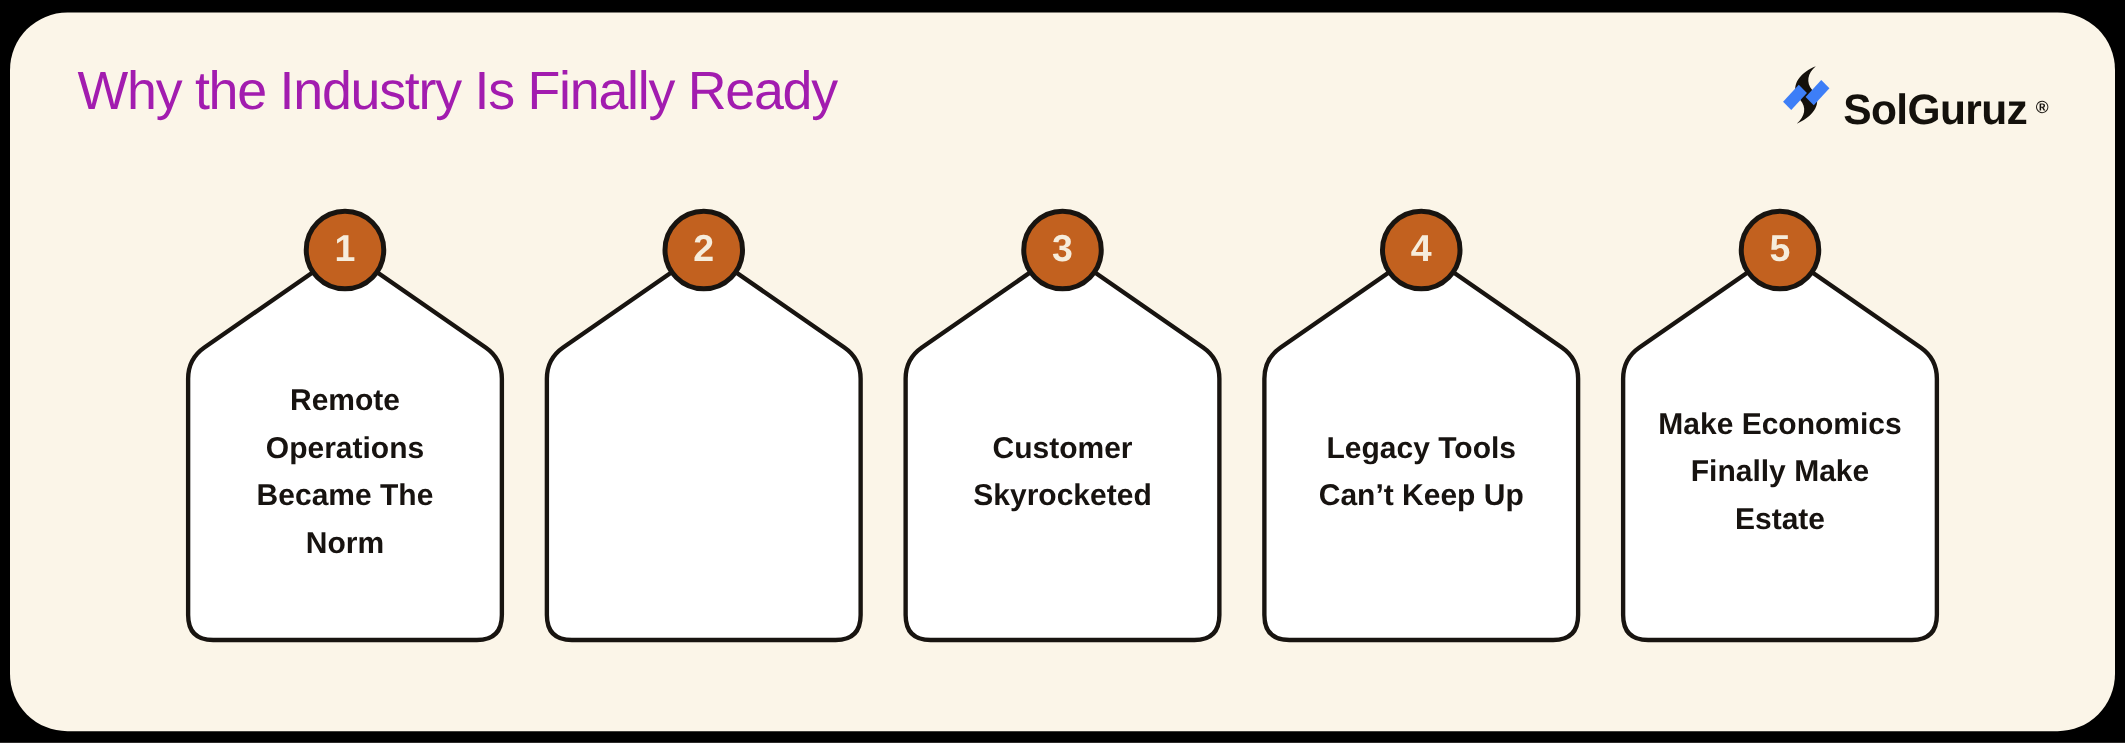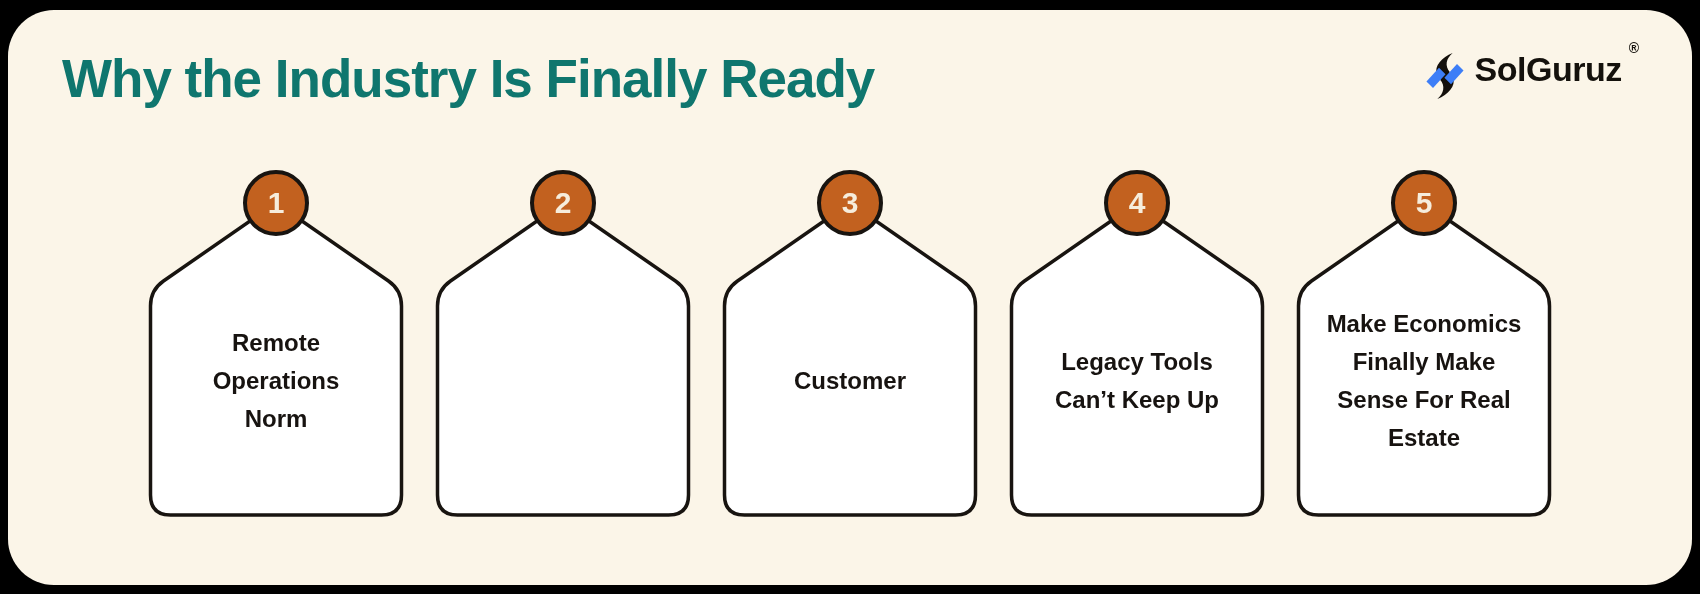--- a/index.html
+++ b/index.html
@@ -24,29 +24,29 @@
     background: #FBF5E8;
     border-radius: 46px;
   }
   .header {
     display: flex;
     justify-content: space-between;
     align-items: flex-start;
     padding: 40px 54px 0 54px;
   }
   .title {
-    font-size: 53px;
-    font-weight: 700;
+    font-size: 43px;
+    font-weight: 400;
     letter-spacing: -1px;
-    color: #0f766e;
+    color: #a21caf;
     line-height: 1.1;
   }
   .logo {
     display: flex;
-    align-items: flex-start;
+    align-items: flex-end;
     gap: 6px;
     margin-top: 2px;
   }
   .logo-text {
     font-size: 34px;
     font-weight: bold;
     letter-spacing: -0.5px;
     color: #14110C;
     line-height: 1;
   }
@@ -149,20 +149,21 @@
       <div class="card">
         <svg class="house" viewBox="0 0 256 320">
           <path d="M128 2 L15.5 80 Q2.5 89 2.5 105 L2.5 294 Q2.5 314 22.5 314 L233.5 314 Q253.5 314 253.5 294 L253.5 105 Q253.5 89 240.5 80 Z" fill="#FFFFFF" stroke="#181410" stroke-width="3.5" stroke-linejoin="round"></path>
         </svg>
         <div class="badge">
           <span class="badge-num">1</span>
         </div>
         <div class="card-text">
           <div class="card-line">Remote</div>
           <div class="card-line">Operations</div>
+          <div class="card-line">Became The</div>
           <div class="card-line">Norm</div>
         </div>
       </div>
 
       <div class="card">
         <svg class="house" viewBox="0 0 256 320">
           <path d="M128 2 L15.5 80 Q2.5 89 2.5 105 L2.5 294 Q2.5 314 22.5 314 L233.5 314 Q253.5 314 253.5 294 L253.5 105 Q253.5 89 240.5 80 Z" fill="#FFFFFF" stroke="#181410" stroke-width="3.5" stroke-linejoin="round"></path>
         </svg>
         <div class="badge">
           <span class="badge-num">2</span>
@@ -171,20 +172,21 @@
 
       <div class="card">
         <svg class="house" viewBox="0 0 256 320">
           <path d="M128 2 L15.5 80 Q2.5 89 2.5 105 L2.5 294 Q2.5 314 22.5 314 L233.5 314 Q253.5 314 253.5 294 L253.5 105 Q253.5 89 240.5 80 Z" fill="#FFFFFF" stroke="#181410" stroke-width="3.5" stroke-linejoin="round"></path>
         </svg>
         <div class="badge">
           <span class="badge-num">3</span>
         </div>
         <div class="card-text">
           <div class="card-line">Customer</div>
+          <div class="card-line">Skyrocketed</div>
         </div>
       </div>
 
       <div class="card">
         <svg class="house" viewBox="0 0 256 320">
           <path d="M128 2 L15.5 80 Q2.5 89 2.5 105 L2.5 294 Q2.5 314 22.5 314 L233.5 314 Q253.5 314 253.5 294 L253.5 105 Q253.5 89 240.5 80 Z" fill="#FFFFFF" stroke="#181410" stroke-width="3.5" stroke-linejoin="round"></path>
         </svg>
         <div class="badge">
           <span class="badge-num">4</span>
         </div>
@@ -197,20 +199,19 @@
       <div class="card">
         <svg class="house" viewBox="0 0 256 320">
           <path d="M128 2 L15.5 80 Q2.5 89 2.5 105 L2.5 294 Q2.5 314 22.5 314 L233.5 314 Q253.5 314 253.5 294 L253.5 105 Q253.5 89 240.5 80 Z" fill="#FFFFFF" stroke="#181410" stroke-width="3.5" stroke-linejoin="round"></path>
         </svg>
         <div class="badge">
           <span class="badge-num">5</span>
         </div>
         <div class="card-text">
           <div class="card-line">Make Economics</div>
           <div class="card-line">Finally Make</div>
-          <div class="card-line">Sense For Real</div>
           <div class="card-line">Estate</div>
         </div>
       </div>
 
     </div>
   </div>
 </div>
 
 </body></html>

